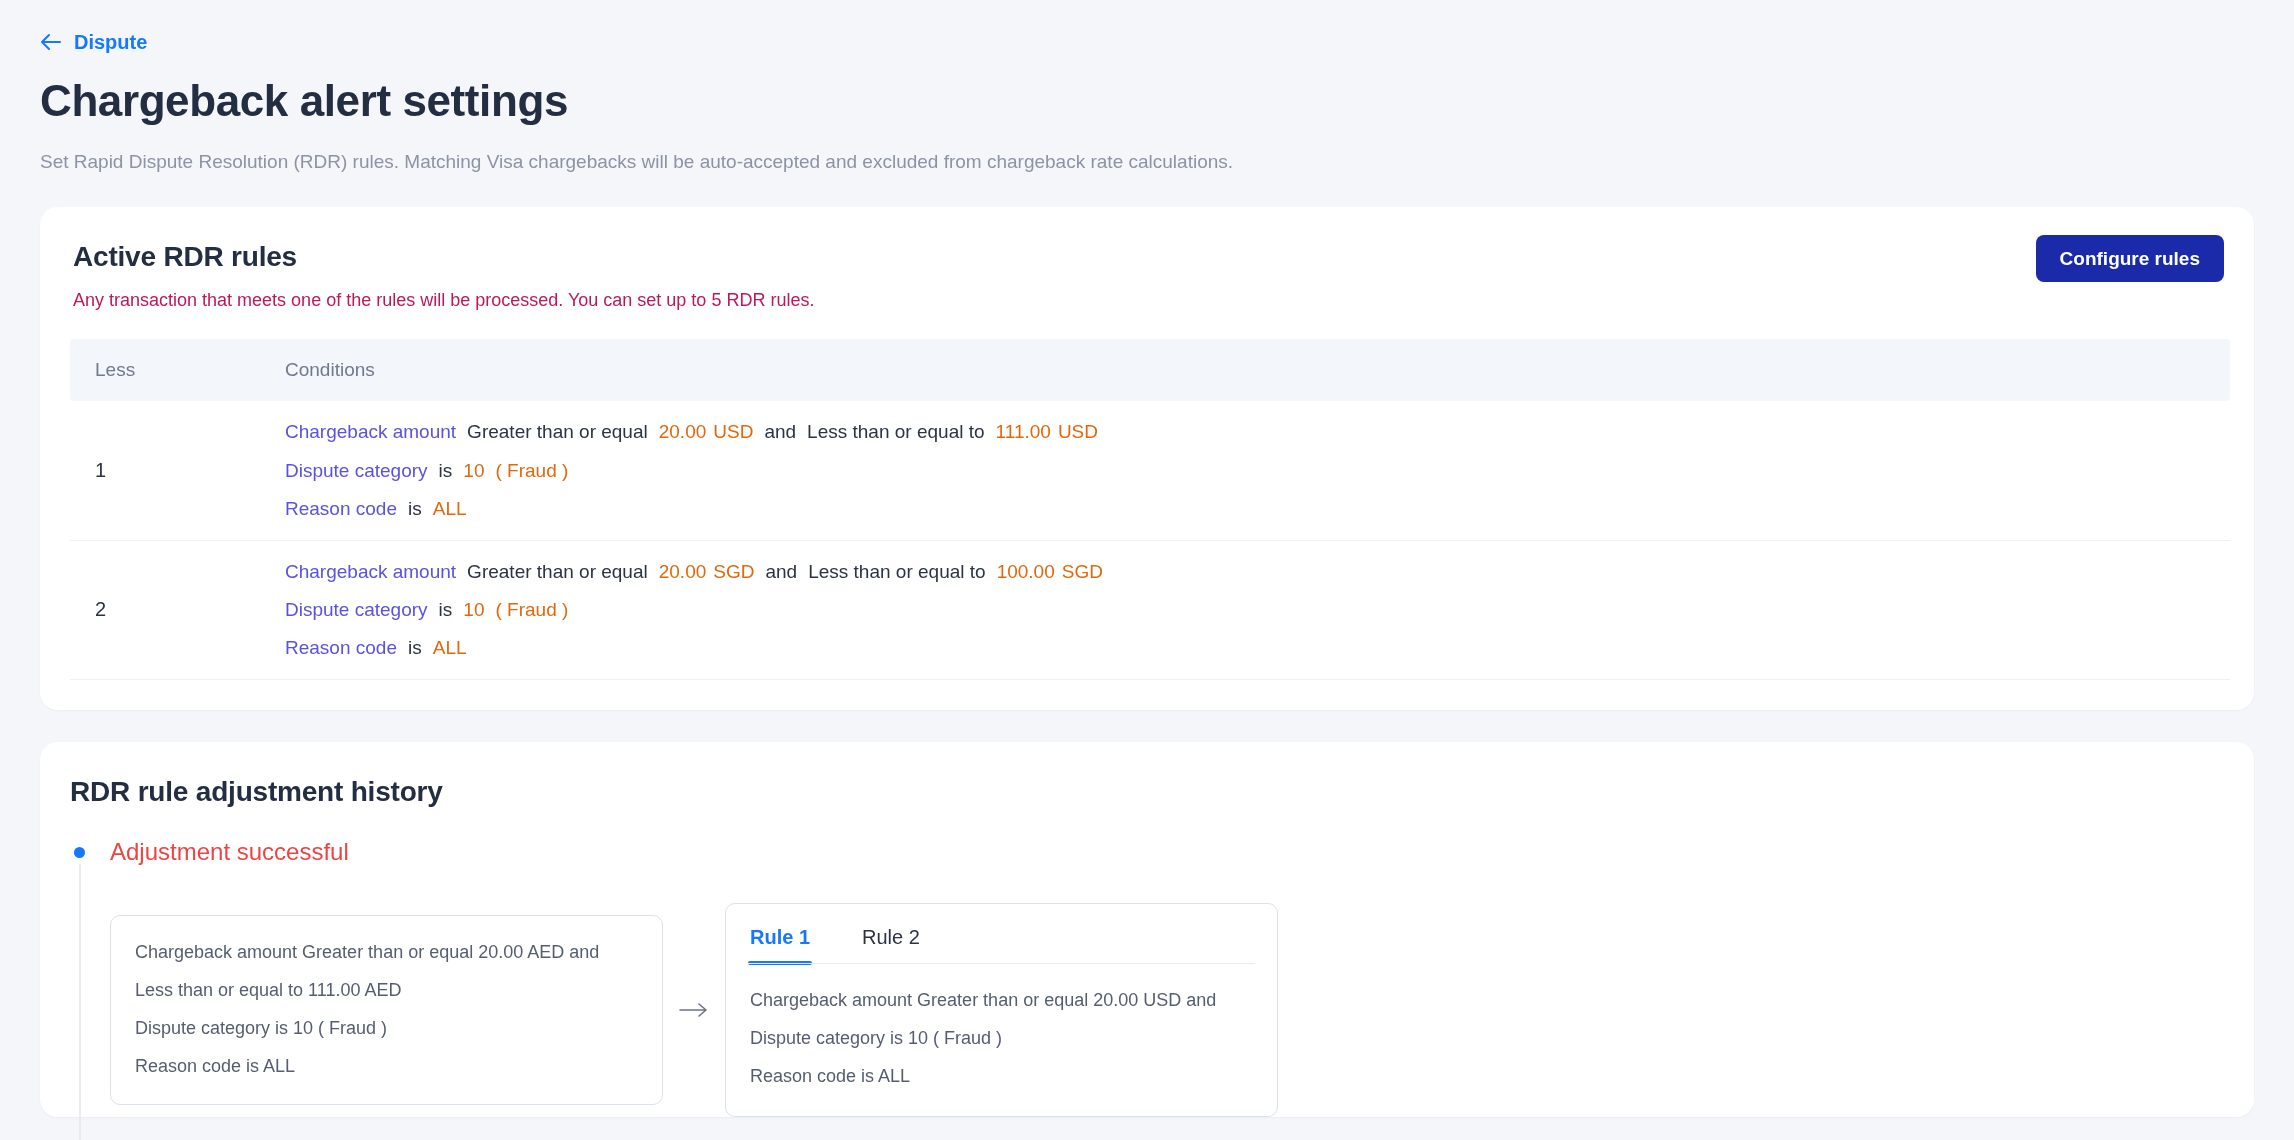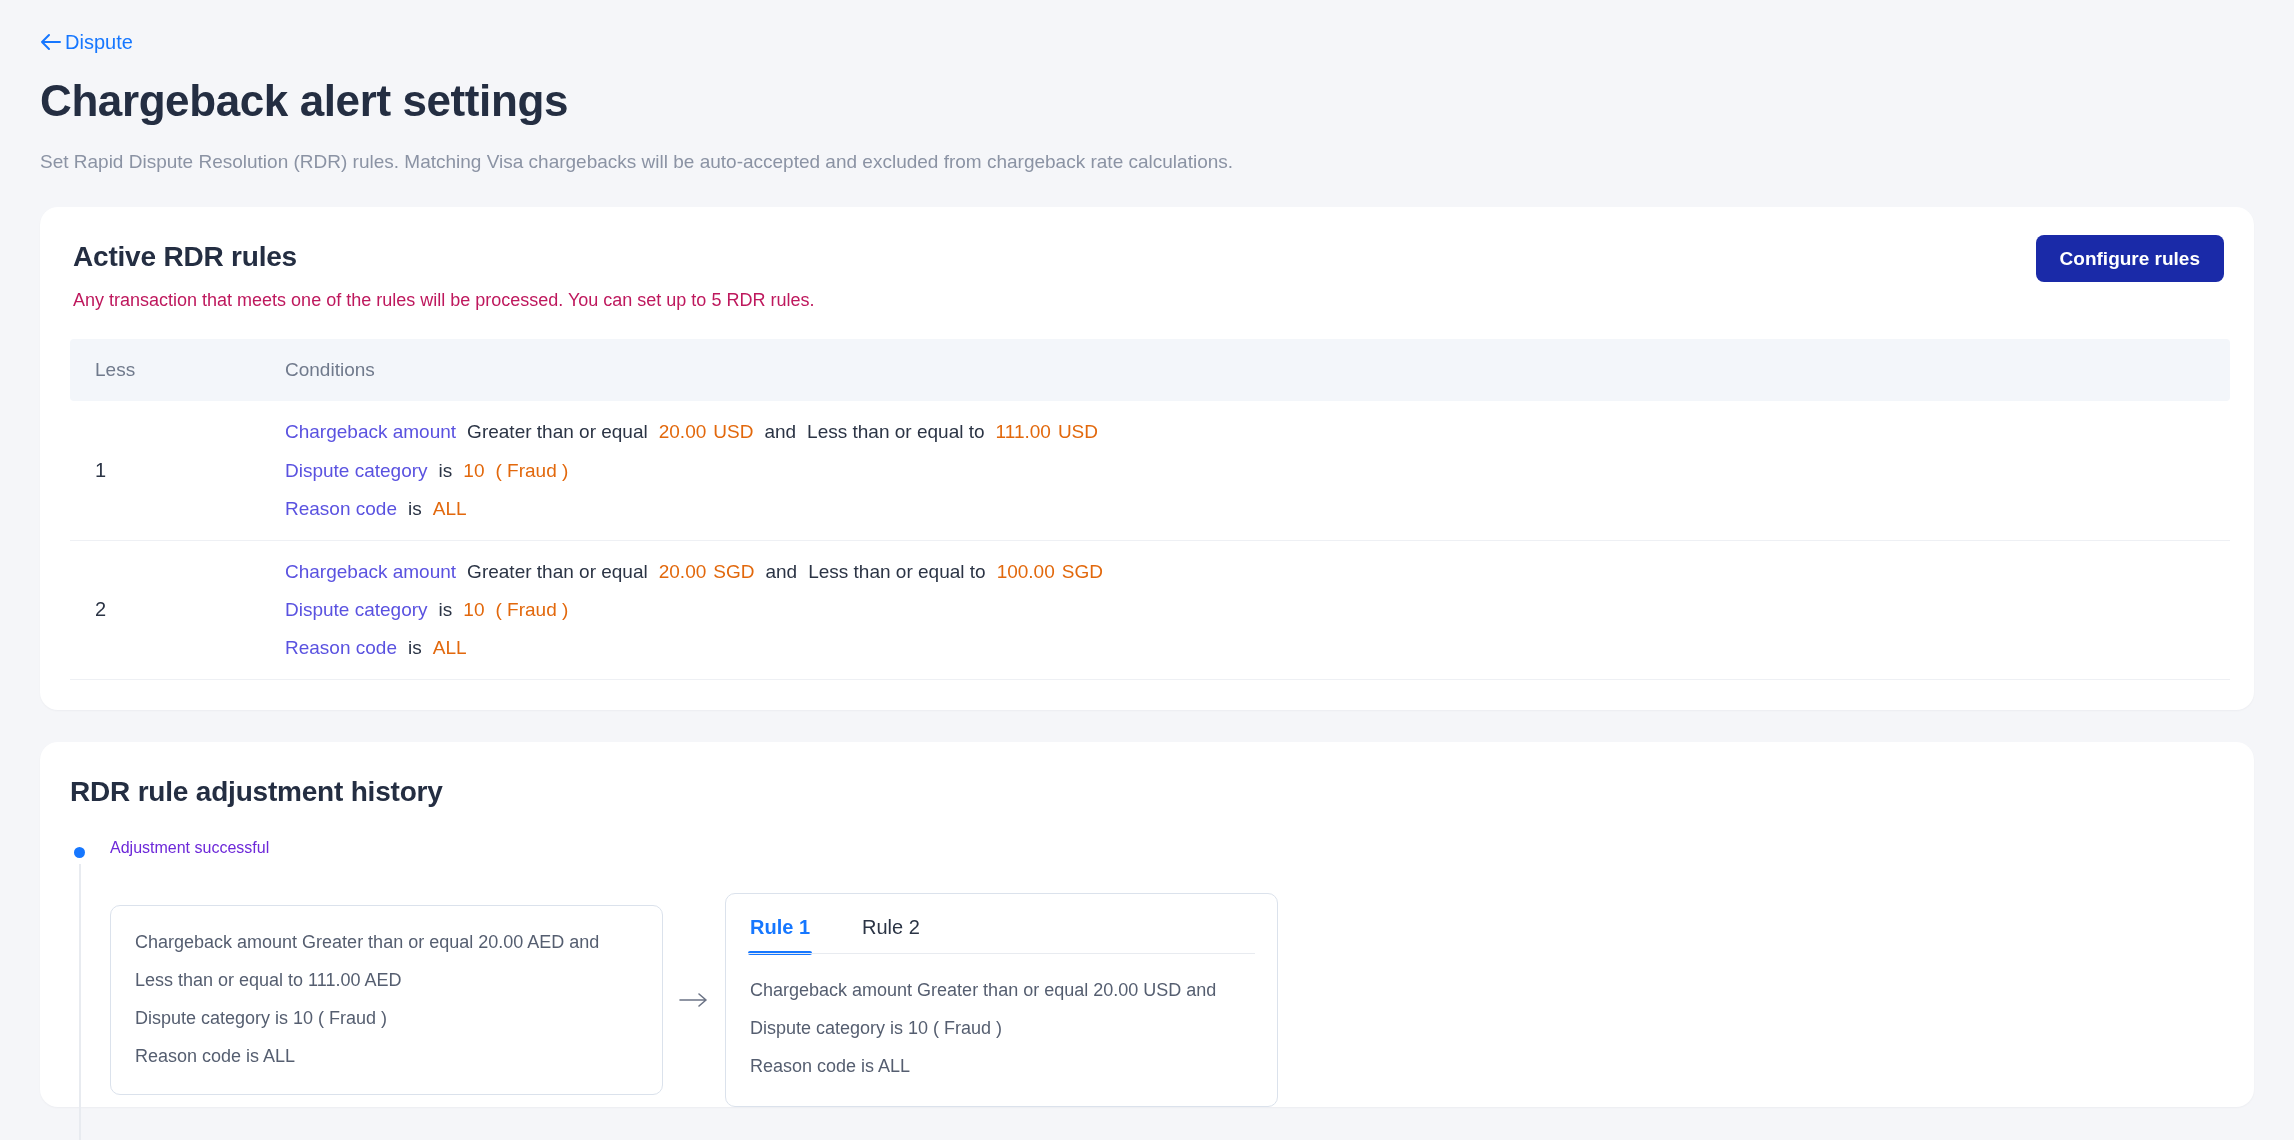--- a/index.html
+++ b/index.html
@@ -25,27 +25,28 @@
   }
 
   
   .page-header {
     padding: 28px 0 0 0;
   }
 
   .back-link {
     display: inline-flex;
     align-items: center;
-    gap: 3px;
+    gap: 12px;
     color: #1677ff;
     font-size: 20px;
     text-decoration: none;
     cursor: pointer;
     line-height: 1;
     padding: 4px 0;
+    font-weight: bold;
   }
   .back-arrow-icon {
     display: inline-block;
     width: 22px;
     height: 18px;
     position: relative;
     flex: none;
   }
   .back-arrow-icon svg { display: block; }
 
@@ -185,22 +186,22 @@
   .tl-line {
     position: absolute;
     left: 9px;
     top: 26px;
     bottom: -40px;
     width: 2px;
     background: #e8ebf0;
   }
 
   .tl-title {
-    font-size: 16px;
-    color: #6d28d9;
+    font-size: 24px;
+    color: #ef4444;
     line-height: 1.2;
   }
   .tl-time {
     font-size: 18px;
     color: #9aa1b0;
     margin-top: 17px;
   }
 
   .diff-wrap {
     display: flex;

